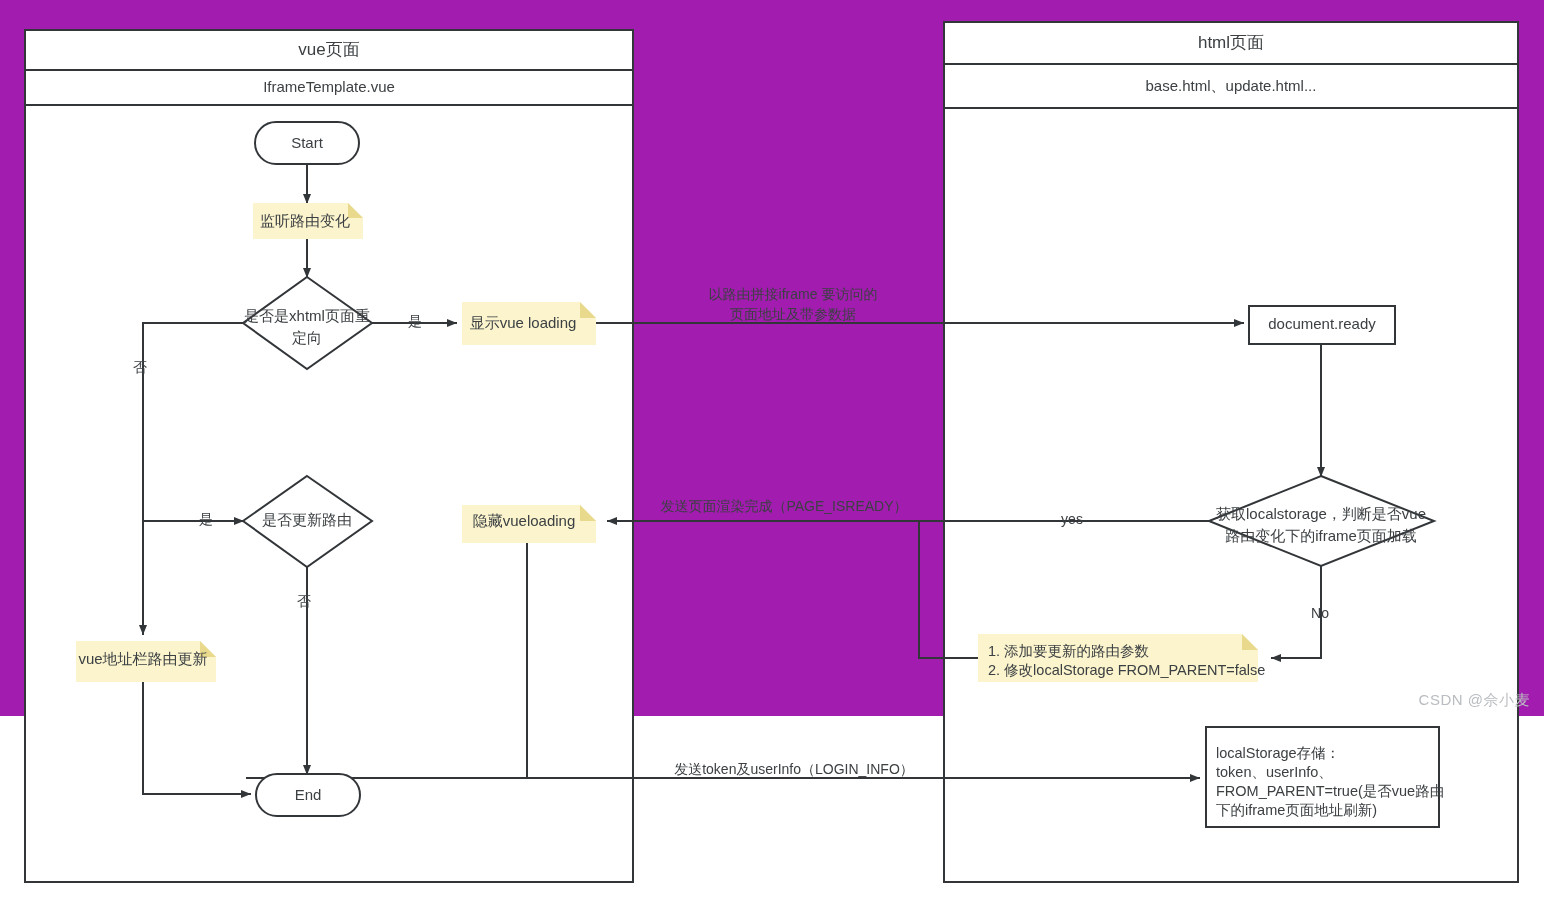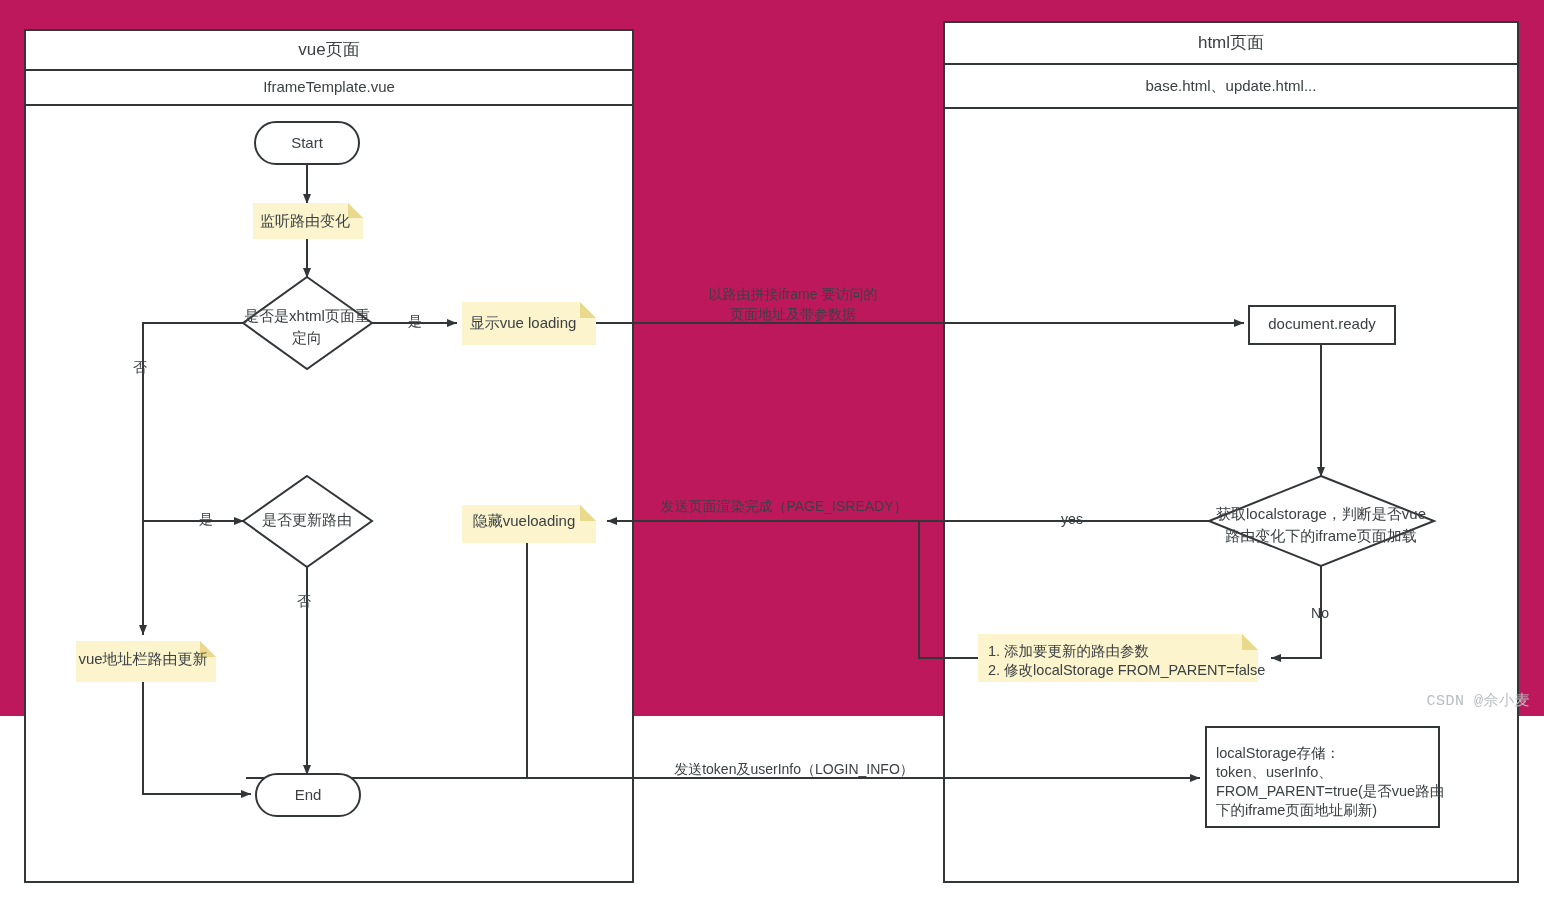--- a/index.html
+++ b/index.html
@@ -10,21 +10,21 @@
   body {
     font-family: "Liberation Sans", "DejaVu Sans", sans-serif;
     width: 1544px;
     height: 908px;
     overflow: hidden;
   }
   #canvas {
     position: relative;
     width: 1544px;
     height: 716px;
-    background: #be185d;
+    background: #a21caf;
   }
   svg.flow {
     position: absolute;
     top: 0;
     left: 0;
     width: 1544px;
     height: 908px;
   }
   .shape-stroke {
     fill: none;
@@ -93,21 +93,21 @@
     font-size: 14px;
     text-anchor: middle;
     fill: #3c4043;
   }
   .watermark {
     position: absolute;
     right: 14px;
     bottom: 6px;
     font-size: 15px;
     color: #b9bcc0;
-    font-family: Liberation Mono, monospace;
+    font-family: Liberation Sans, sans-serif;
     letter-spacing: 0.5px;
     white-space: nowrap;
   }
 </style>
 </head>
 <body>
 
 <div id="canvas">
 
   <svg class="flow" viewBox="0 0 1544 908" xmlns="http://www.w3.org/2000/svg">

